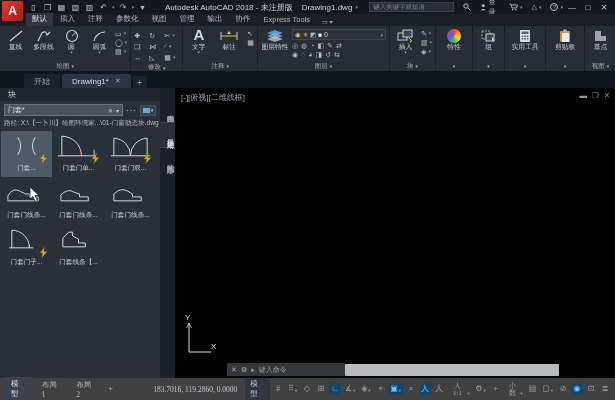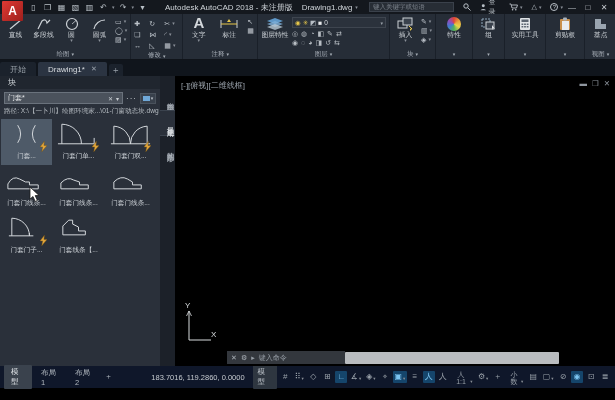--- a/index.html
+++ b/index.html
@@ -54,21 +54,21 @@
     display:flex; align-items:center; gap:2px; font-size:6.5px; color:#d7dbdf; padding:0 2px; }
   .layercombo .cdd { margin-left:auto; font-size:5px; color:#9aa1a9; }
   .lrow { display:flex; gap:3px; }
   .lrow span { font-size:7px; color:#b8bec4; line-height:1; }
   .wheel { width:14px; height:14px; border-radius:50%; background:#c33;
     background:conic-gradient(#e04338,#e8a33c,#e8d44a,#53b359,#3d7fd0,#8a4fc0,#e04338); }
   .caret { font-size:5px; }
 
   
   .filetabs { height:16px; background:#10151c; display:flex; align-items:flex-end;
-    gap:2px; }
+    padding-left:24px; gap:2px; }
   .ftab { height:14px; padding:0 10px; font-size:8px; display:flex; align-items:center;
     gap:6px; border-radius:2px 2px 0 0; }
   .ftab.start { background:#1b222c; color:#98a0a8; }
   .ftab.active { background:#2b3442; color:#d6dade;justify-content:center; }
   .ftab .fx { font-size:7px; color:#9aa2ab; }
   .fplus { width:14px; height:12px; background:#1b222c; color:#9aa2ab; text-align:center;
     font-size:9px; line-height:12px; border-radius:2px 2px 0 0; }
 
   
   .main { height:290px; display:flex; }
@@ -107,22 +107,22 @@
   .cmdbar { position:absolute; left:52px; right:56px; bottom:2px; height:13px;
     display:flex; align-items:center; }
   .cmd-left { background:rgba(58,63,70,0.88); width:118px; height:13px; display:flex;
     align-items:center; gap:4px; padding:0 4px; font-size:7.5px; color:#aab0b7; }
   .cmd-left .cx { font-size:7px; }
   .cmd-left .cw { font-size:7px; }
   .cmd-prompt { color:#969da5; font-size:7px; white-space:nowrap; }
   .cmd-input { flex:1; height:12px; background:#b9bcbf; border-radius:1px; }
 
   
-  .statusbar { height:22px; background:#0f172a; display:flex; align-items:center;
-    padding:0 4px; gap:2px; }
+  .statusbar { height:22px; background:#404040; display:flex; align-items:center;
+    padding:0 4px; gap:2px;font-family:Liberation Serif, serif; }
   .ltab { font-size:7.5px; color:#b3bac1; padding:2px 7px; }
   .ltab.active { background:#3a424d; color:#e3e7eb; border-radius:1px; }
   .ltab.plus { padding:2px 3px; }
   .coords { font-size:7.5px; color:#c6cbd0; margin-left:34px; margin-right:6px; white-space:nowrap; }
   .schip { font-size:7.5px; color:#c3c9cf; background:#2e3640; padding:2px 5px; border-radius:1px; }
   .sicon { min-width:12px; padding:2px 2px; text-align:center; color:#99a1a9; font-size:8px;
     line-height:1; display:flex; align-items:flex-end; gap:1px; justify-content:center; border-radius:1px; }
   .sicon.active { background:#15456b; color:#7cc4f0; }
   .sicon .sdd { font-size:4.5px; }
   .sicon.text { font-size:7px; padding-top:3px; }
@@ -181,20 +181,34 @@
         <span class="helpq">?</span>
         <span class="qdd">▾</span>
       </span>
     <span class="winbtns">
       <span>—</span>
       <span>□</span>
       <span>✕</span>
     </span>
   </div>
 
+  <div class="ribbontabs">
+    <span id="rtabs" style="display:flex;gap:1px;align-items:flex-end;">
+        <span class="rtab active">默认</span>
+        <span class="rtab">插入</span>
+        <span class="rtab">注释</span>
+        <span class="rtab">参数化</span>
+        <span class="rtab">视图</span>
+        <span class="rtab">管理</span>
+        <span class="rtab">输出</span>
+        <span class="rtab">协作</span>
+        <span class="rtab">Express Tools</span>
+      </span>
+    <span class="rtab-opt">▭ ▾</span>
+  </div>
 
   <div class="ribbon">
 
     <div class="panel">
       <div class="panel-body">
         <div class="bigbtn">
           <span class="bicon">
               <svg width="16" height="14" viewBox="0 0 16 14">
                 <line x1="2" y1="12" x2="14" y2="2" stroke="#ccd1d6" stroke-width="1.2"></line>
               </svg>

